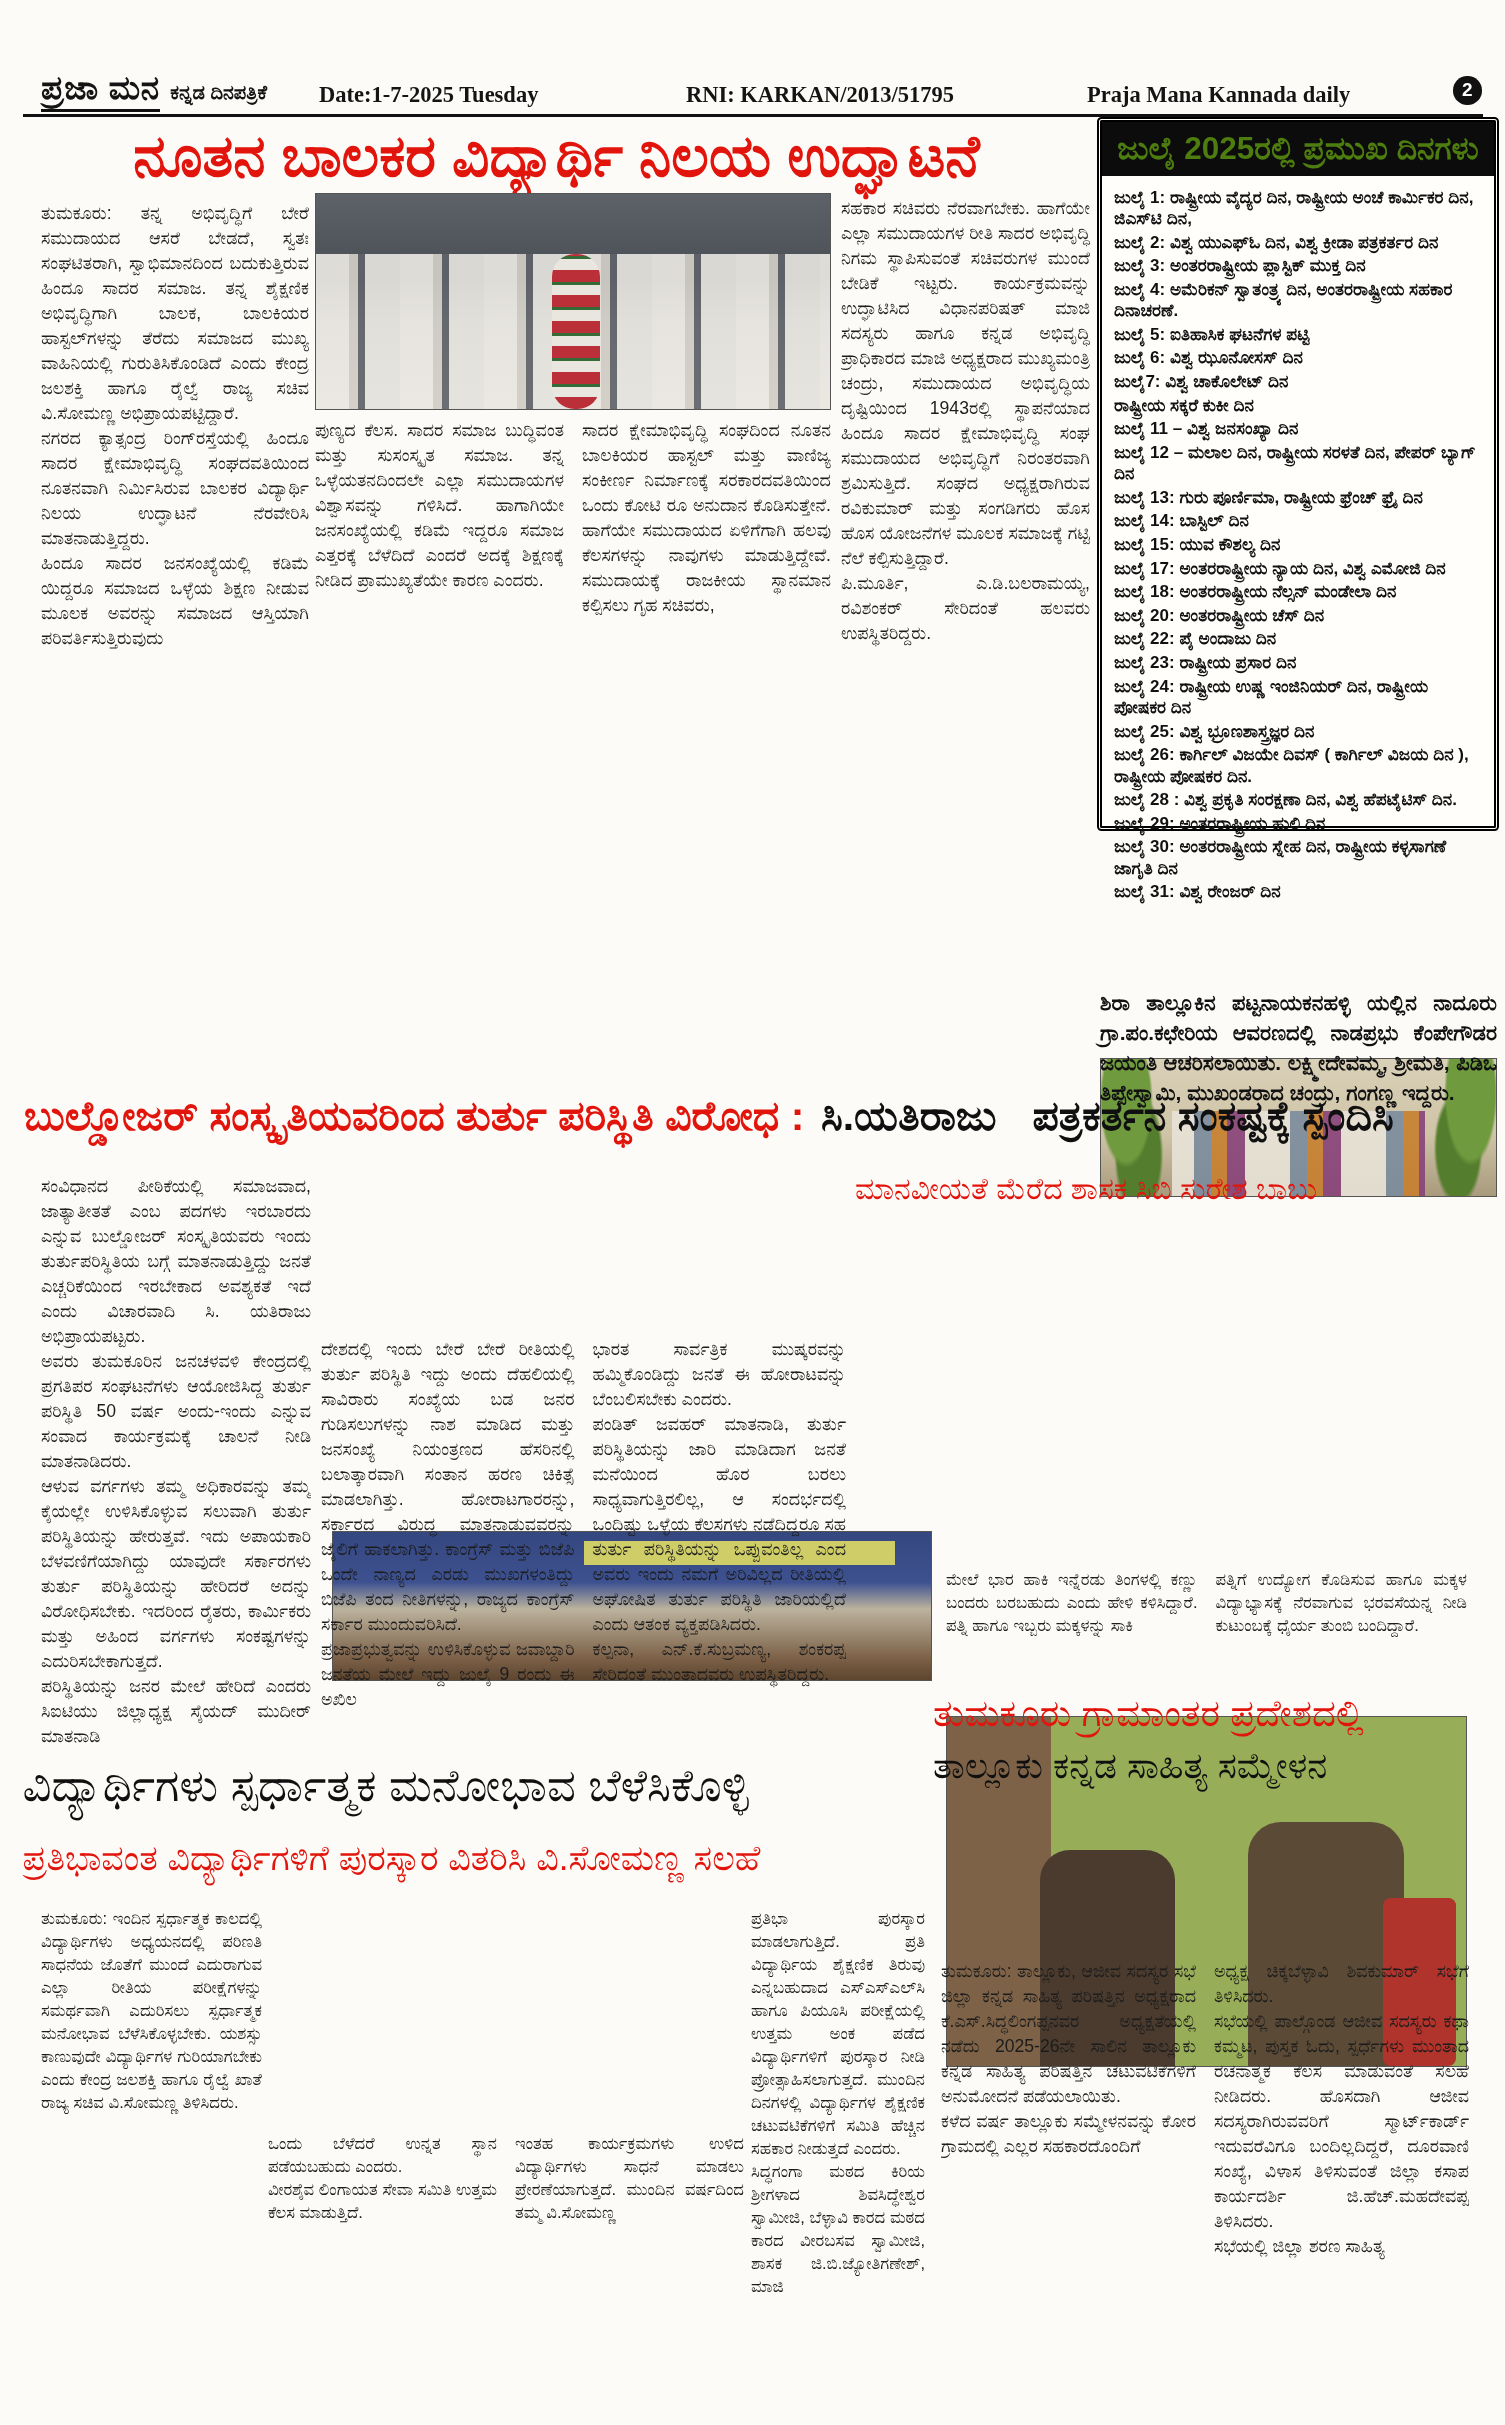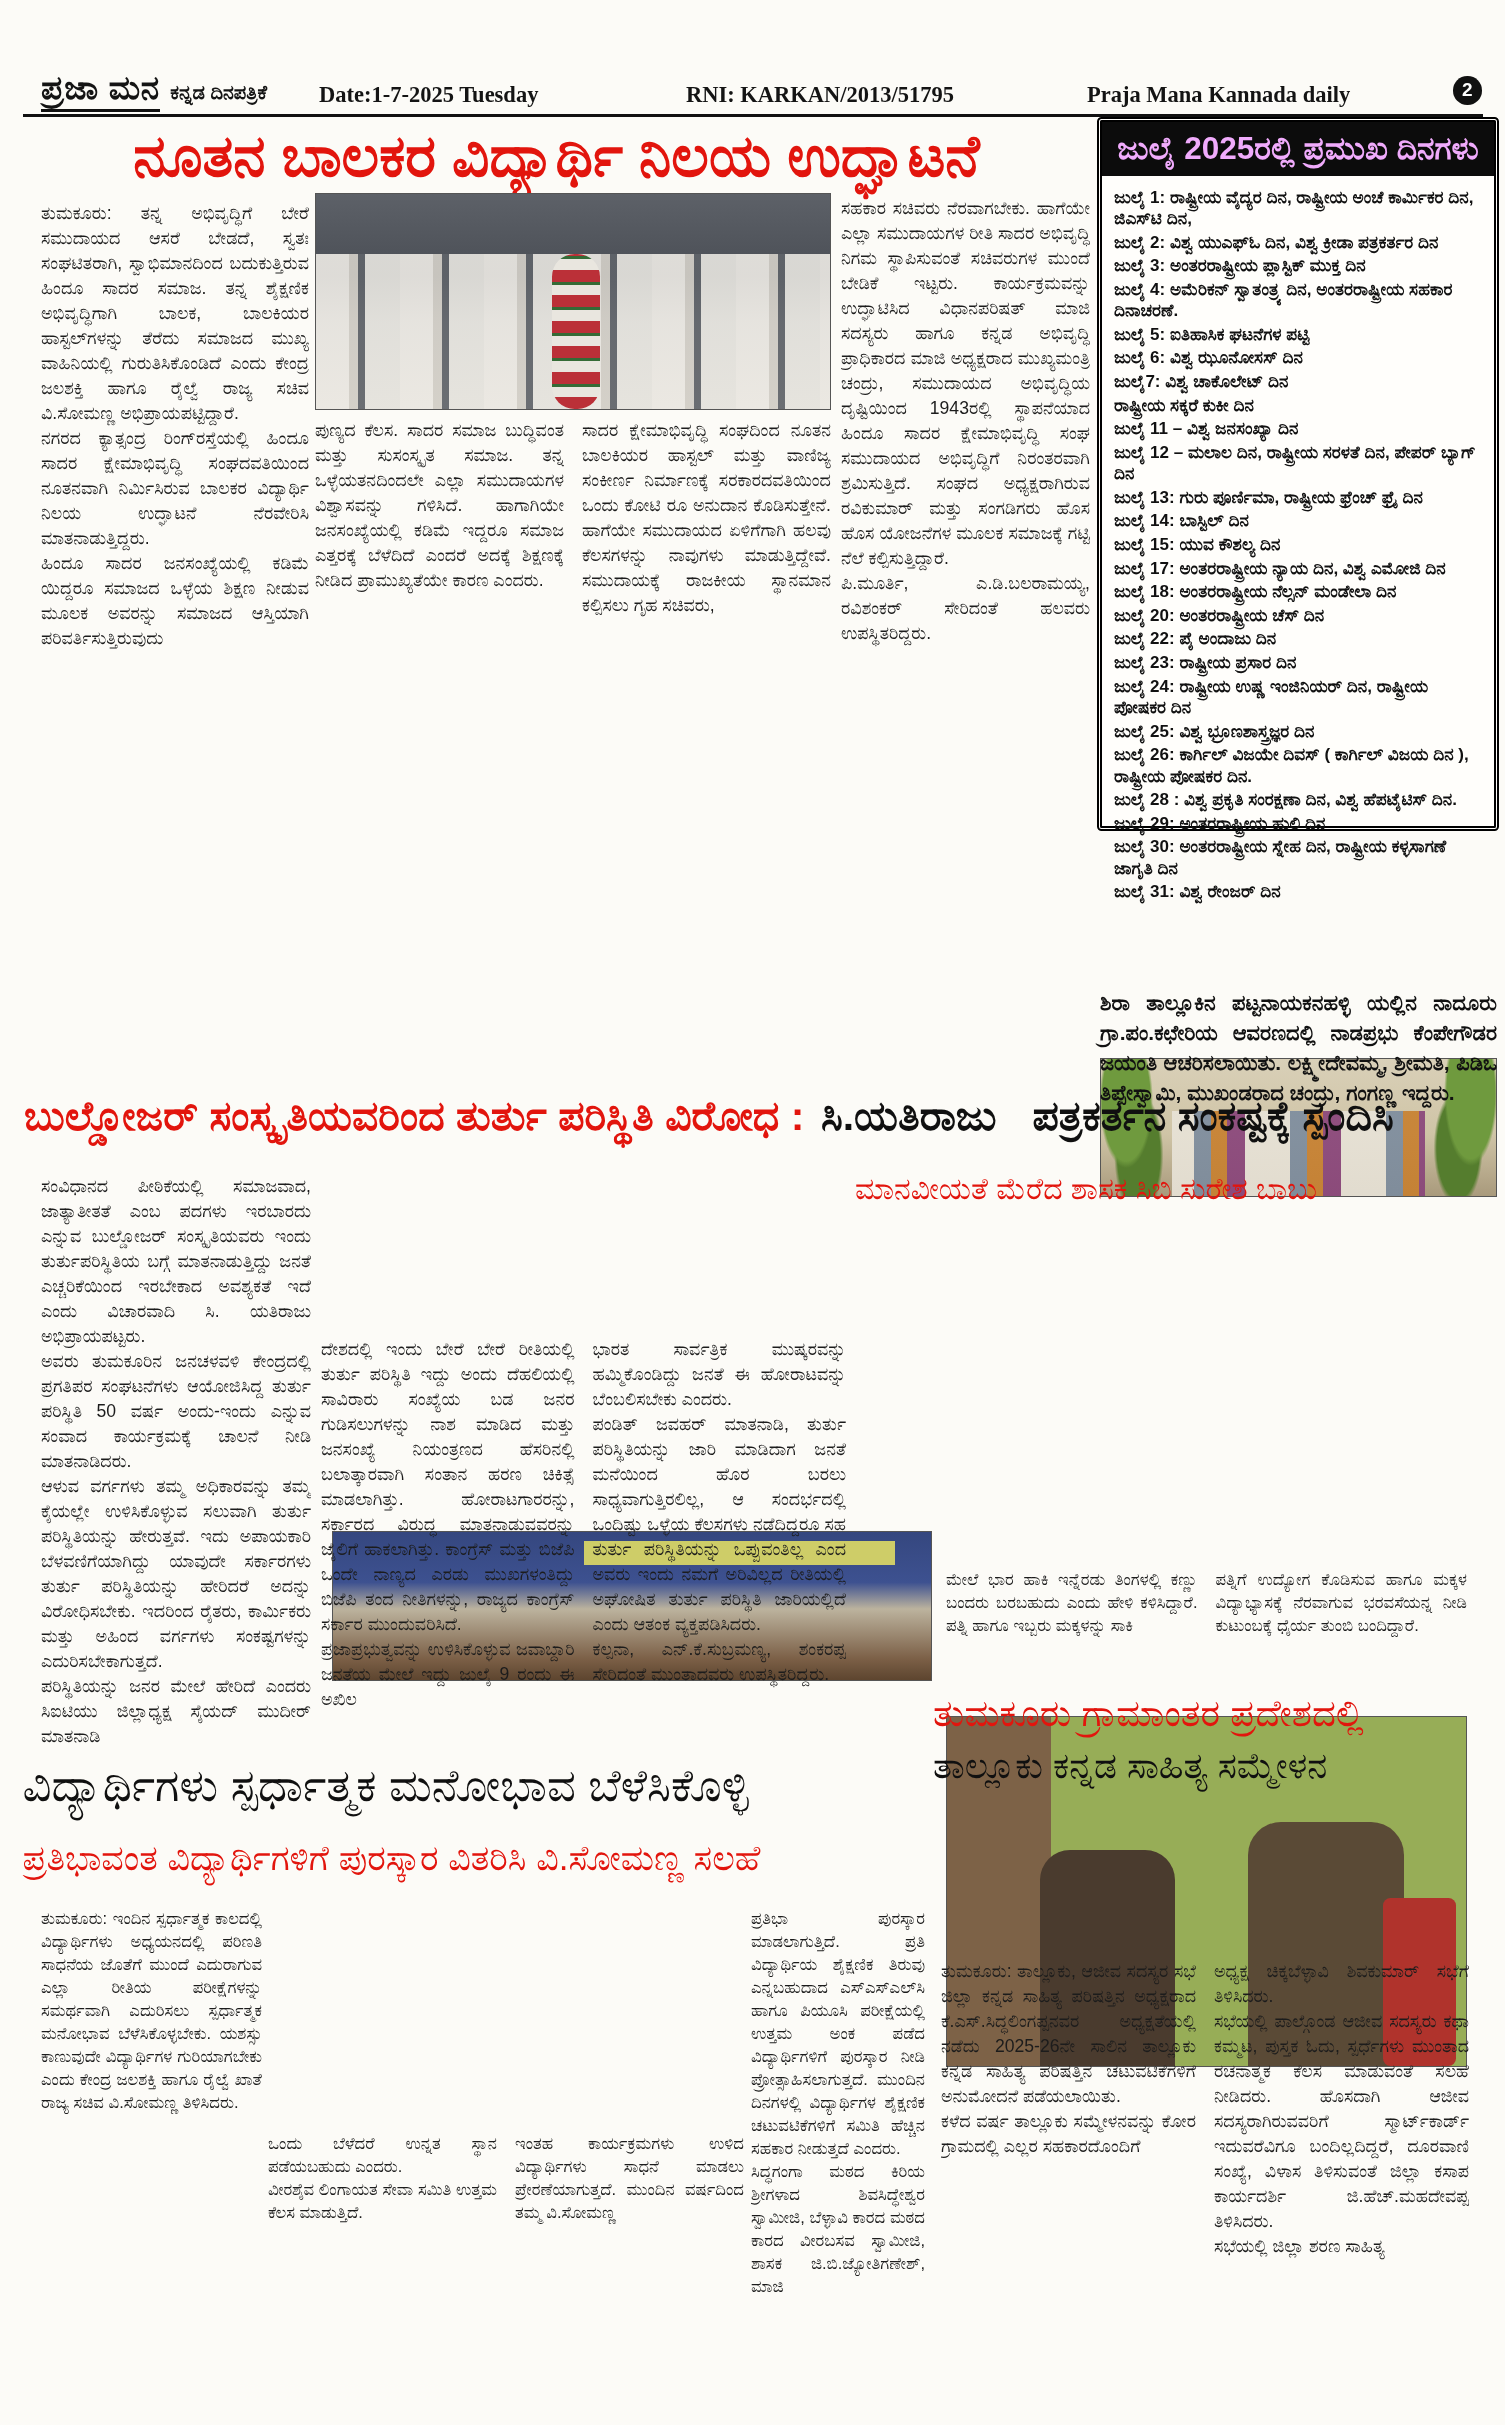--- a/index.html
+++ b/index.html
@@ -21,21 +21,21 @@
   .headline2{font-size:41px;font-weight:bold;white-space:nowrap;display:flex;align-items:baseline;gap:16.5px;}
   .subhead{font-weight:normal;text-align:left;}
   
   .bodytxt{font-size:17.6px;line-height:25px;text-align:justify;white-space:pre-line;overflow:hidden;
            font-weight:500;color:#1c1c1c;}
   .small{font-size:16.5px;line-height:23px;}
   .cols2{display:flex;gap:18px;}
   .cols2 > div{flex:1;height:100%;}
   
   .sidebar{border:5.2px double #000;background:#fffefb;box-sizing:border-box;border-radius:4.5px;}
-  .sidebar-title{background:#0c0c0c;color:#f0abfc;font-size:31.5px;font-weight:bold;text-align:center;
+  .sidebar-title{background:#0c0c0c;color:#4d7c0f;font-size:31.5px;font-weight:bold;text-align:center;
      padding:9px 3px 10.5px;line-height:1.1;}
   .sidebar-list{padding:10.5px 12px 4.5px;}
   .sidebar-item{font-size:17px;font-weight:bold;line-height:21.4px;margin-bottom:2.2px;text-align:left;color:#111;}
   .caption{font-size:21px;line-height:30px;font-weight:bold;text-align:justify;color:#111;}
   
   .photo{overflow:hidden;border:0.7px solid #555;box-sizing:border-box;}
   .photo .layer{position:absolute;left:0;right:0;}
   .ph-stage{background:linear-gradient(180deg,#5d6168 0%,#4a4e55 38%,#8d8f91 60%,#b9b6b0 100%);position:relative;}
   .ph-stage .crowd{bottom:0;height:72%;background:repeating-linear-gradient(90deg,
       #f2efe9 0 33px,#d8d4cc 33px 42px,#60646a 42px 49px,#eceae4 49px 84px);opacity:.88;}

